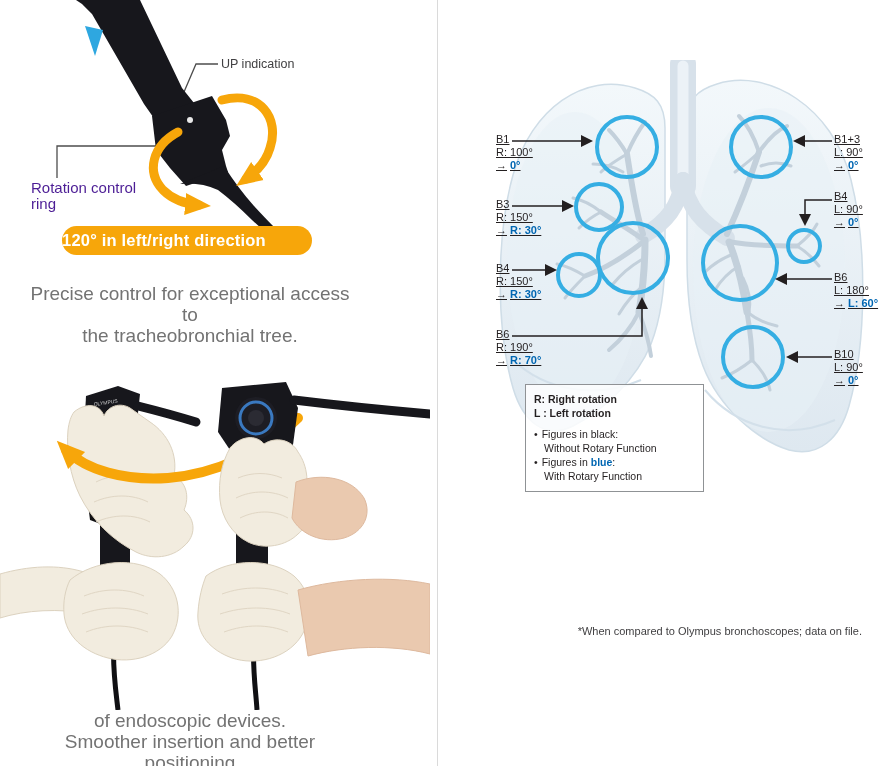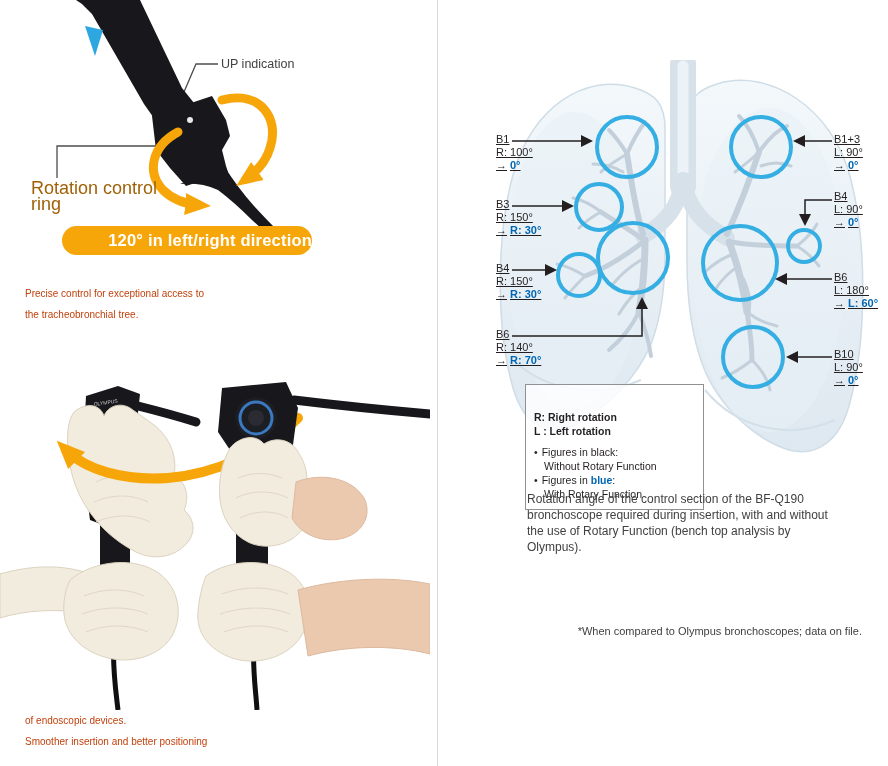--- a/index.html
+++ b/index.html
@@ -5,45 +5,45 @@
   html,body{margin:0;padding:0;background:#fff;}
   #stage{
     position:relative;width:888px;height:766px;background:#fff;overflow:hidden;
     font-family:"Liberation Sans","DejaVu Sans",sans-serif;color:#414042;
   }
   .abs{position:absolute;}
   
   #divider{left:437px;top:0;width:1px;height:766px;background:#dadada;}
   
   #up-label{left:221px;top:57px;font-size:12.5px;color:#414042;}
-  #ring-label{left:31px;top:180px;font-size:18px;line-height:16px;color:#a16207;}
+  #ring-label{left:31px;top:180px;font-size:15px;line-height:16px;color:#4c1d95;}
   #banner{
     left:62px;top:226px;width:250px;height:29px;border-radius:15px;
     background:#F7A60A;color:#fff;font-weight:bold;font-size:16.5px;
-    text-align:right;line-height:29px;letter-spacing:0.2px;
+    text-align:left;line-height:29px;letter-spacing:0.2px;
   }
-  .caption{width:330px;text-align:left;font-size:10px;line-height:21px;color:#c2410c;}
+  .caption{width:330px;text-align:center;font-size:19px;line-height:21px;color:#737373;}
   #caption1{left:25px;top:283px;}
   #caption2{left:25px;top:710px;}
   
   .blabel{font-size:11px;line-height:13px;color:#231F20;white-space:nowrap;text-decoration:underline;}
   .bl-name,.bl-base{color:#231F20;}
   .bl-arr{color:#231F20;margin-right:3px;font-size:11px;}
   .bl-val{color:#0066B2;font-weight:bold;}
   #bl-b1  {left:496px;top:133px;}
   #bl-b3  {left:496px;top:198px;}
   #bl-b4l {left:496px;top:262px;}
   #bl-b6l {left:496px;top:328px;}
   #bl-b12 {left:834px;top:133px;}
   #bl-b4r {left:834px;top:190px;}
   #bl-b6r {left:834px;top:271px;}
   #bl-b10 {left:834px;top:348px;}
   
   #legend{
-    left:525px;top:384px;width:161px;padding:25px 8px 8px 8px;
+    left:525px;top:384px;width:161px;padding:7px 8px 8px 8px;
     border:1px solid #8f9295;background:rgba(255,255,255,0.82);
     font-size:10.5px;line-height:14px;color:#231F20;
   }
   .lg-bold{font-weight:bold;}
   .lg-row{margin-top:0;}
   .lg-first{margin-top:7px;}
   .lg-bullet{margin-right:4px;}
   .lg-sub{padding-left:10px;}
   .lg-blue{color:#0066B2;font-weight:bold;}
   
@@ -257,21 +257,21 @@
     <div class="bl-base">R: 150°</div>
     <div><span class="bl-arr">→</span><span class="bl-val">R: 30°</span></div>
   </div>
   <div class="abs blabel" id="bl-b4l">
     <div class="bl-name">B4</div>
     <div class="bl-base">R: 150°</div>
     <div><span class="bl-arr">→</span><span class="bl-val">R: 30°</span></div>
   </div>
   <div class="abs blabel" id="bl-b6l">
     <div class="bl-name">B6</div>
-    <div class="bl-base">R: 140°</div>
+    <div class="bl-base">R: 190°</div>
     <div><span class="bl-arr">→</span><span class="bl-val">R: 70°</span></div>
   </div>
   <div class="abs blabel" id="bl-b12">
     <div class="bl-name">B1+3</div>
     <div class="bl-base">L: 90°</div>
     <div><span class="bl-arr">→</span><span class="bl-val">0°</span></div>
   </div>
   <div class="abs blabel" id="bl-b4r">
     <div class="bl-name">B4</div>
     <div class="bl-base">L: 90°</div>
@@ -294,18 +294,17 @@
     <div class="lg-row lg-first">
       <span class="lg-bullet">•</span><span>Figures in black:</span>
     </div>
     <div class="lg-sub">Without Rotary Function</div>
     <div class="lg-row">
       <span class="lg-bullet">•</span><span>Figures in </span><span class="lg-blue">blue</span><span>:</span>
     </div>
     <div class="lg-sub">With Rotary Function</div>
   </div>
 
-  <div class="abs" id="paragraph">Rotation angle of the control section of the BF-Q190 bronchoscope required during insertion, with and without the use of Rotary Function (bench top analysis by Olympus).</div>
 
 
   <div class="abs" id="footnote">*When compared to Olympus bronchoscopes; data on file.</div>
 
 </div>
 
 </body></html>

